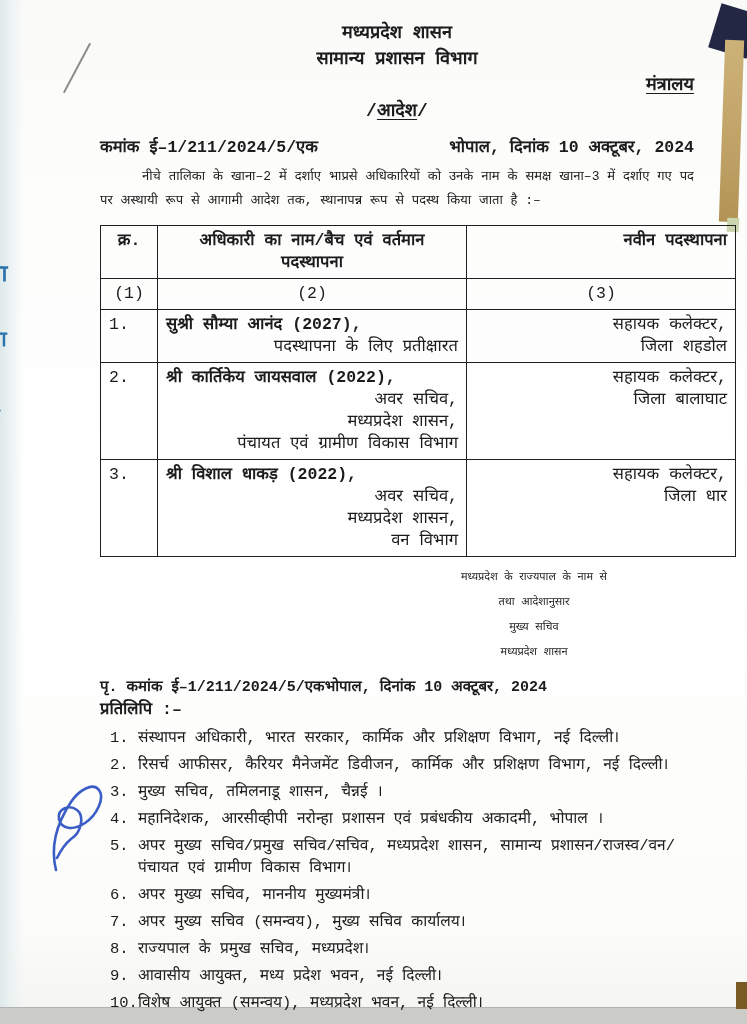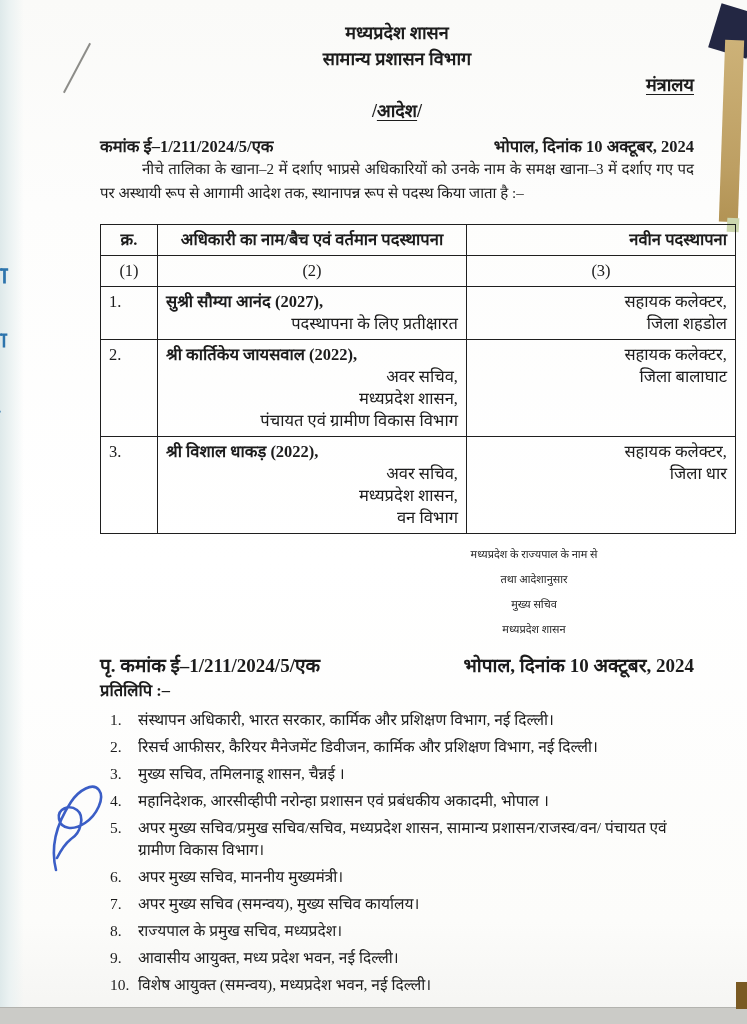--- a/index.html
+++ b/index.html
@@ -1,19 +1,19 @@
 <!DOCTYPE html>
 <html><head>
 <meta charset="utf-8">
 <style>
   html,body{margin:0;padding:0;background:#e9eae8;}
   .scan{
     position:relative;width:747px;height:1024px;overflow:hidden;
     background:linear-gradient(180deg,#fafaf8 0%,#fdfdfc 20%,#ffffff 55%,#fcfcfa 90%,#f4f4f2 100%);
-    font-family:Liberation Serif, serif;
+    font-family:Liberation Mono, monospace;
     color:#1c1c1c;
   }
   
   .left-strip{position:absolute;left:0;top:0;width:24px;height:1024px;
     background:linear-gradient(90deg,#dee9ea 0%,#ebf2f2 40%,rgba(255,255,255,0) 100%);}
   .corner-navy{position:absolute;left:714px;top:8px;width:40px;height:46px;
     background:#232743;transform:rotate(17deg);}
   .desk-tan{position:absolute;left:722px;top:40px;width:19px;height:182px;
     background:linear-gradient(180deg,#cdb278 0%,#bd9f63 70%,#b29354 100%);transform:rotate(2deg);}
   .desk-tip{position:absolute;left:727px;top:218px;width:12px;height:14px;
@@ -24,32 +24,32 @@
   
   .slash-mark{position:absolute;left:76px;top:40px;width:2px;height:56px;
     background:#8d8d89;transform:rotate(28deg);}
   .ink-sign{position:absolute;left:40px;top:780px;width:72px;height:92px;}
   .edge-frag{position:absolute;font-weight:bold;line-height:1;}
   
   .doc{position:absolute;left:100px;top:20px;width:594px;}
   .hdr{text-align:center;font-weight:bold;font-size:18px;line-height:26px;}
   .hdr .u{text-decoration:underline;text-underline-offset:3px;text-align:right;}
   .refline{display:flex;justify-content:space-between;font-weight:bold;font-size:16.5px;margin-top:10px;}
-  .intro{font-size:15px;line-height:24px;text-align:justify;text-indent:42px;margin-top:0;}
-  table.main{border-collapse:collapse;margin-top:19px;width:592px;table-layout:fixed;}
+  .intro{font-size:13px;line-height:24px;text-align:justify;text-indent:42px;margin-top:8px;}
+  table.main{border-collapse:collapse;margin-top:12px;width:592px;table-layout:fixed;}
   table.main td,table.main th{border:1.6px solid #1f1f1f;vertical-align:top;
     font-size:16.5px;line-height:22px;padding:4px 8px;}
   th.c1{width:40px;} th.c2{width:292px;} th.c3{width:252px;text-align:right;}
   .th-txt{font-weight:bold;text-align:center;}
   .num-row td{text-align:center;padding:2px 8px;}
   .pre{white-space:pre-line;text-align:right;}
   .bold{font-weight:bold;}
   .sig{float:right;width:320px;text-align:center;font-size:11px;line-height:25px;margin-top:8px;}
   .sig .name{font-weight:bold;}
-  .endors{clear:both;display:flex;justify-content:space-between;font-weight:bold;font-size:19px;padding-top:10px;}
+  .endors{clear:both;display:flex;justify-content:flex-start;font-weight:bold;font-size:15px;padding-top:10px;}
   .copylabel{font-weight:bold;font-size:16.5px;margin-top:0;}
   ul.copies{list-style:none;margin:8px 0 0 0;padding:0 0 0 10px;}
   ul.copies li{display:flex;font-size:15.5px;line-height:22px;margin-bottom:5px;}
   ul.copies .n{width:28px;flex:0 0 28px;}
   ul.copies .t{flex:1;}
 </style>
 </head>
 <body>
 
 <div class="scan">

